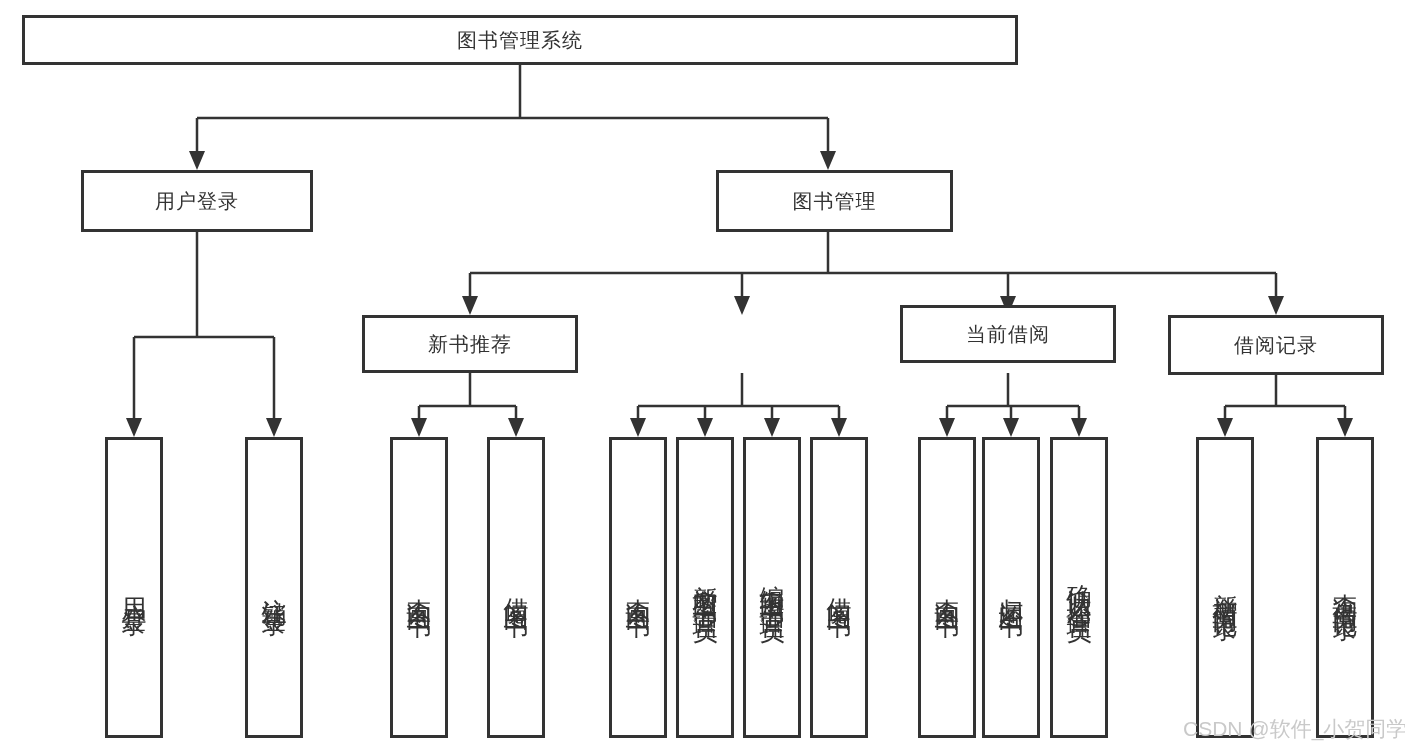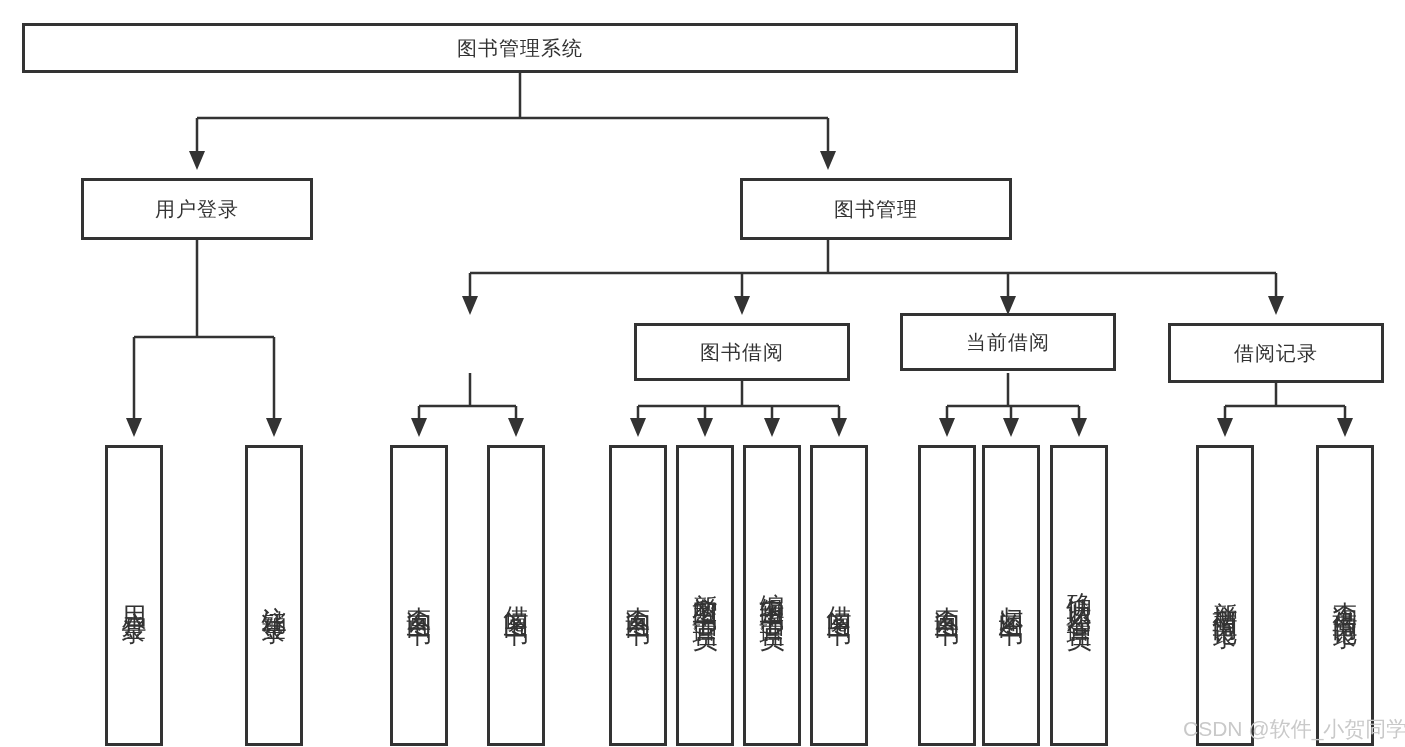--- a/index.html
+++ b/index.html
@@ -37,21 +37,20 @@
     stroke: none;
   }
   .node {
     position: absolute;
     background: #ffffff;
     border: 3px solid var(--box_border);
     display: flex;
     align-items: center;
     justify-content: center;
     text-align: center;
-    margin-top: 8px;
   }
   .node .lbl {
     font-size: 20px;
     letter-spacing: 1px;
     color: var(--text);
     white-space: nowrap;
   }
   .node.v .lbl {
     writing-mode: vertical-rl;
     white-space: normal;
@@ -131,26 +130,26 @@
       M1337 418 L1353 418 L1345 437 Z"></path>
   </svg>
 
   <div class="node h" style="left:22px;top:15px;width:996px;height:50px">
     <span class="lbl">图书管理系统</span>
   </div>
 
   <div class="node h" style="left:81px;top:170px;width:232px;height:62px">
     <span class="lbl">用户登录</span>
   </div>
-  <div class="node h" style="left:740px;top:170px;width:272px;height:62px">
+  <div class="node h" style="left:716px;top:170px;width:237px;height:62px">
     <span class="lbl">图书管理</span>
   </div>
 
-  <div class="node h" style="left:634px;top:315px;width:216px;height:58px">
-    <span class="lbl">图书借阅</span>
+  <div class="node h" style="left:362px;top:315px;width:216px;height:58px">
+    <span class="lbl">新书推荐</span>
   </div>
   <div class="node h" style="left:900px;top:305px;width:216px;height:58px">
     <span class="lbl">当前借阅</span>
   </div>
   <div class="node h" style="left:1168px;top:315px;width:216px;height:60px">
     <span class="lbl">借阅记录</span>
   </div>
 
   <div class="node v" style="left:105px;top:437px;width:58px;height:301px">
     <span class="lbl">用户登录</span>

